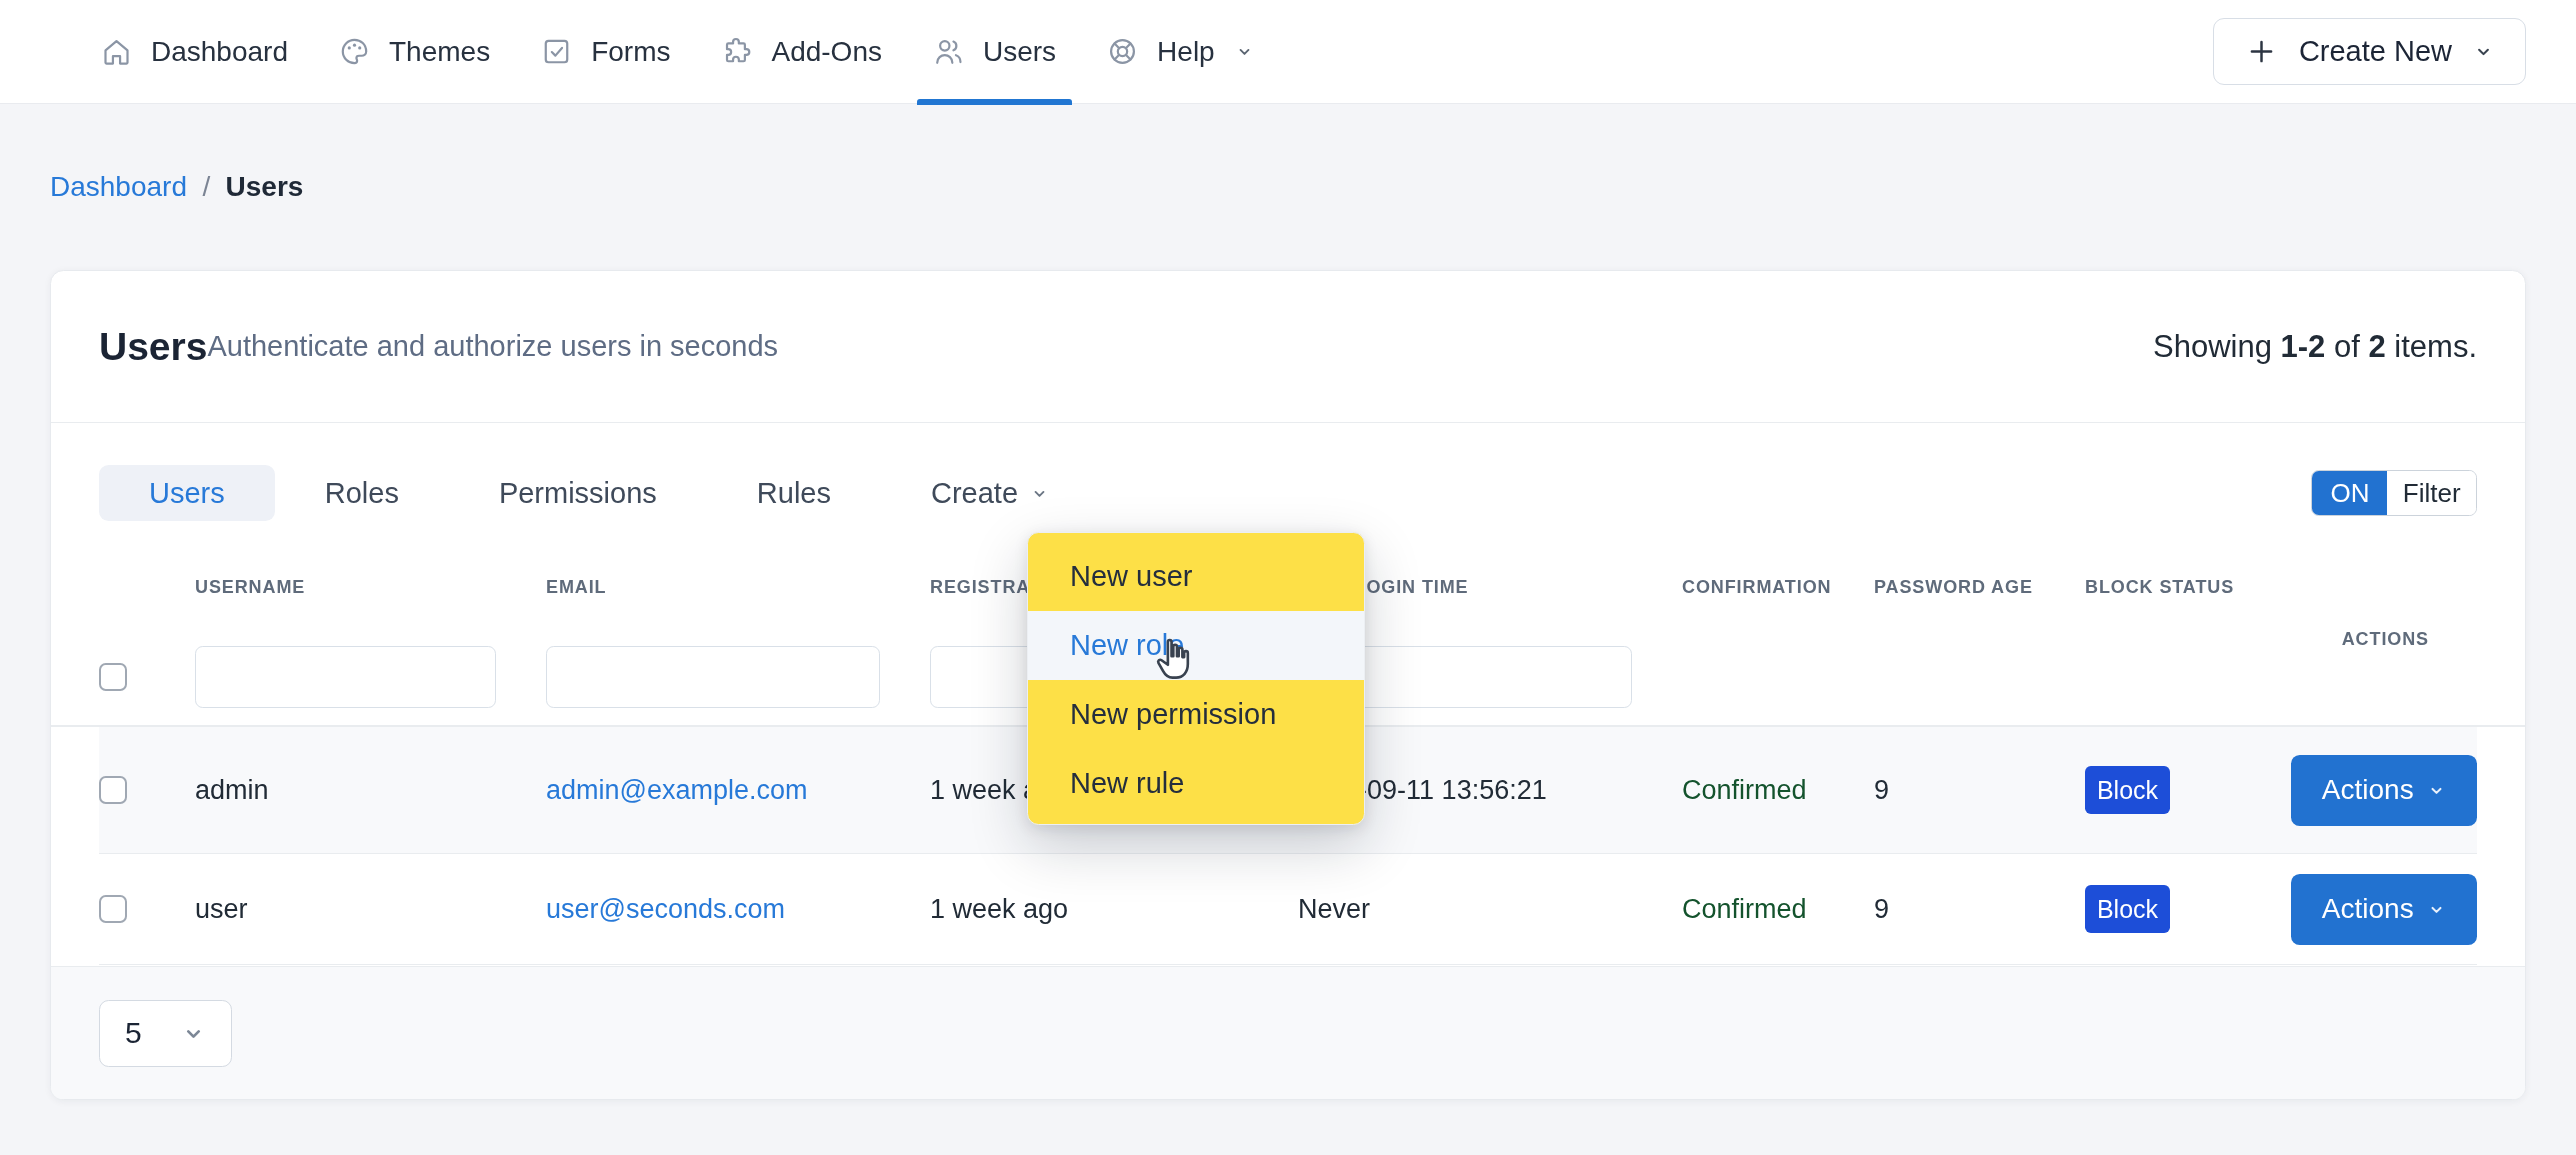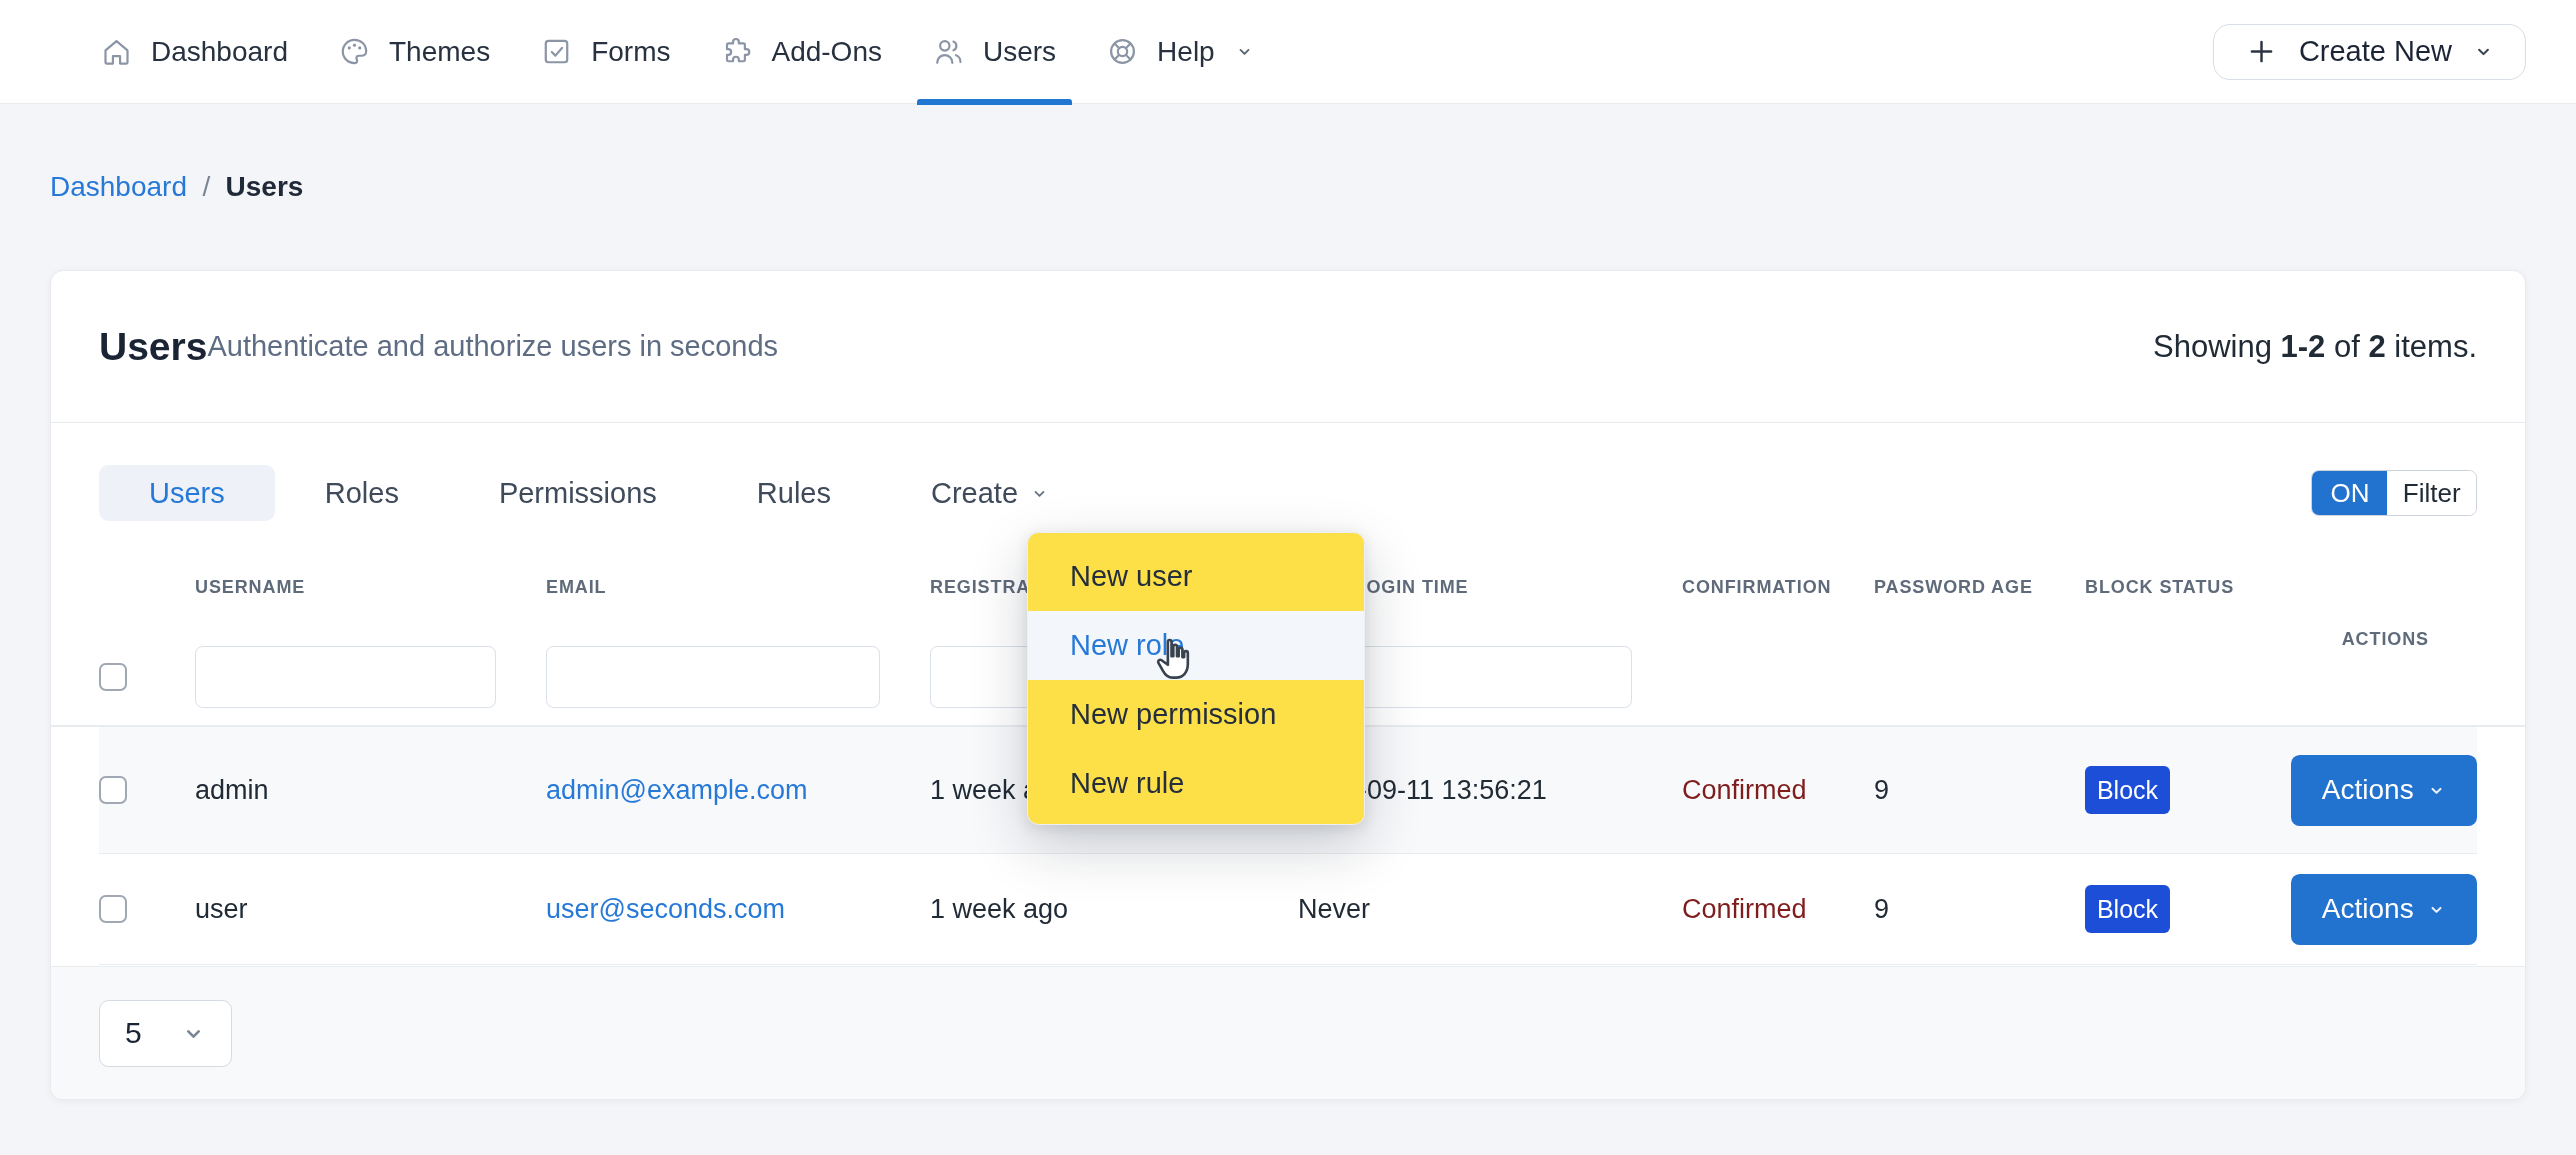--- a/index.html
+++ b/index.html
@@ -24,22 +24,22 @@
     display:flex; align-items:center; gap:18px; padding:0 25px;
     font-size:28px; color:#27313f; cursor:pointer; position:relative;
   }
   .nav-item .nicon { color:#8b95a5; }
   .nav-item.active::after {
     content:""; position:absolute; left:9.6px; right:9.6px; bottom:-1.9px;
     height:5.8px; background:#2176d2; border-radius:2.9px 2.9px 0 0;
   }
   .nav-chev { color:#5b6572; margin-left:1.9px; }
   .btn-create-new {
-    margin-left:auto; height:56px; display:flex; align-items:center; gap:21px;
-    padding:0 31px; background:#fff; border:1.9px solid #d8dee6; border-radius:17px;
+    margin-left:auto; height:67px; display:flex; align-items:center; gap:21px;
+    padding:0 31px; background:#fff; border:1.9px solid #d8dee6; border-radius:11px;
     font-size:29px; color:#1c2536; cursor:pointer;
   }
   .btn-create-new .picon { color:#2c3542; }
   .btn-create-new .cchev { color:#3a4450; }
 
   
   .breadcrumb {
     position:absolute; top:171px; left:50px;
     display:flex; align-items:center; gap:15.4px; font-size:28px;
   }
@@ -103,21 +103,21 @@
     width:28px; height:28px; border:2.9px solid #a0a8b3; border-radius:6.7px; background:#fff;
     cursor:pointer;
   }
   .rows-divider { height:1.9px; background:#e9ecef; margin-top:17.3px; }
   .trow { font-size:27px; }
   .trow.striped { background:#f8f9fb; }
   .trow.r1 { height:127px; border-bottom:1.9px solid #e9ecef; }
   .trow.r2 { height:111px; border-bottom:1.9px solid #e9ecef; }
   .cell { white-space:nowrap; overflow:visible; }
   .cell-link { color:#2779d8; cursor:pointer; }
-  .cell-ok { color:#7f1d1d; }
+  .cell-ok { color:#14532d; }
   .btn-block {
     width:85px; height:48px; background:#1d4ed8; color:#fff; border:none; border-radius:5.8px;
     font-size:25px; font-family:"Liberation Sans", sans-serif; cursor:pointer;
   }
   .btn-actions {
     width:100%; height:71px; background:#2272d0; color:#fff; border:none; border-radius:8.7px;
     font-size:28px; font-family:"Liberation Sans", sans-serif; cursor:pointer;
     display:flex; align-items:center; justify-content:center; gap:13.5px;
   }
   .btn-actions .achev { color:#e8f0fb; }

